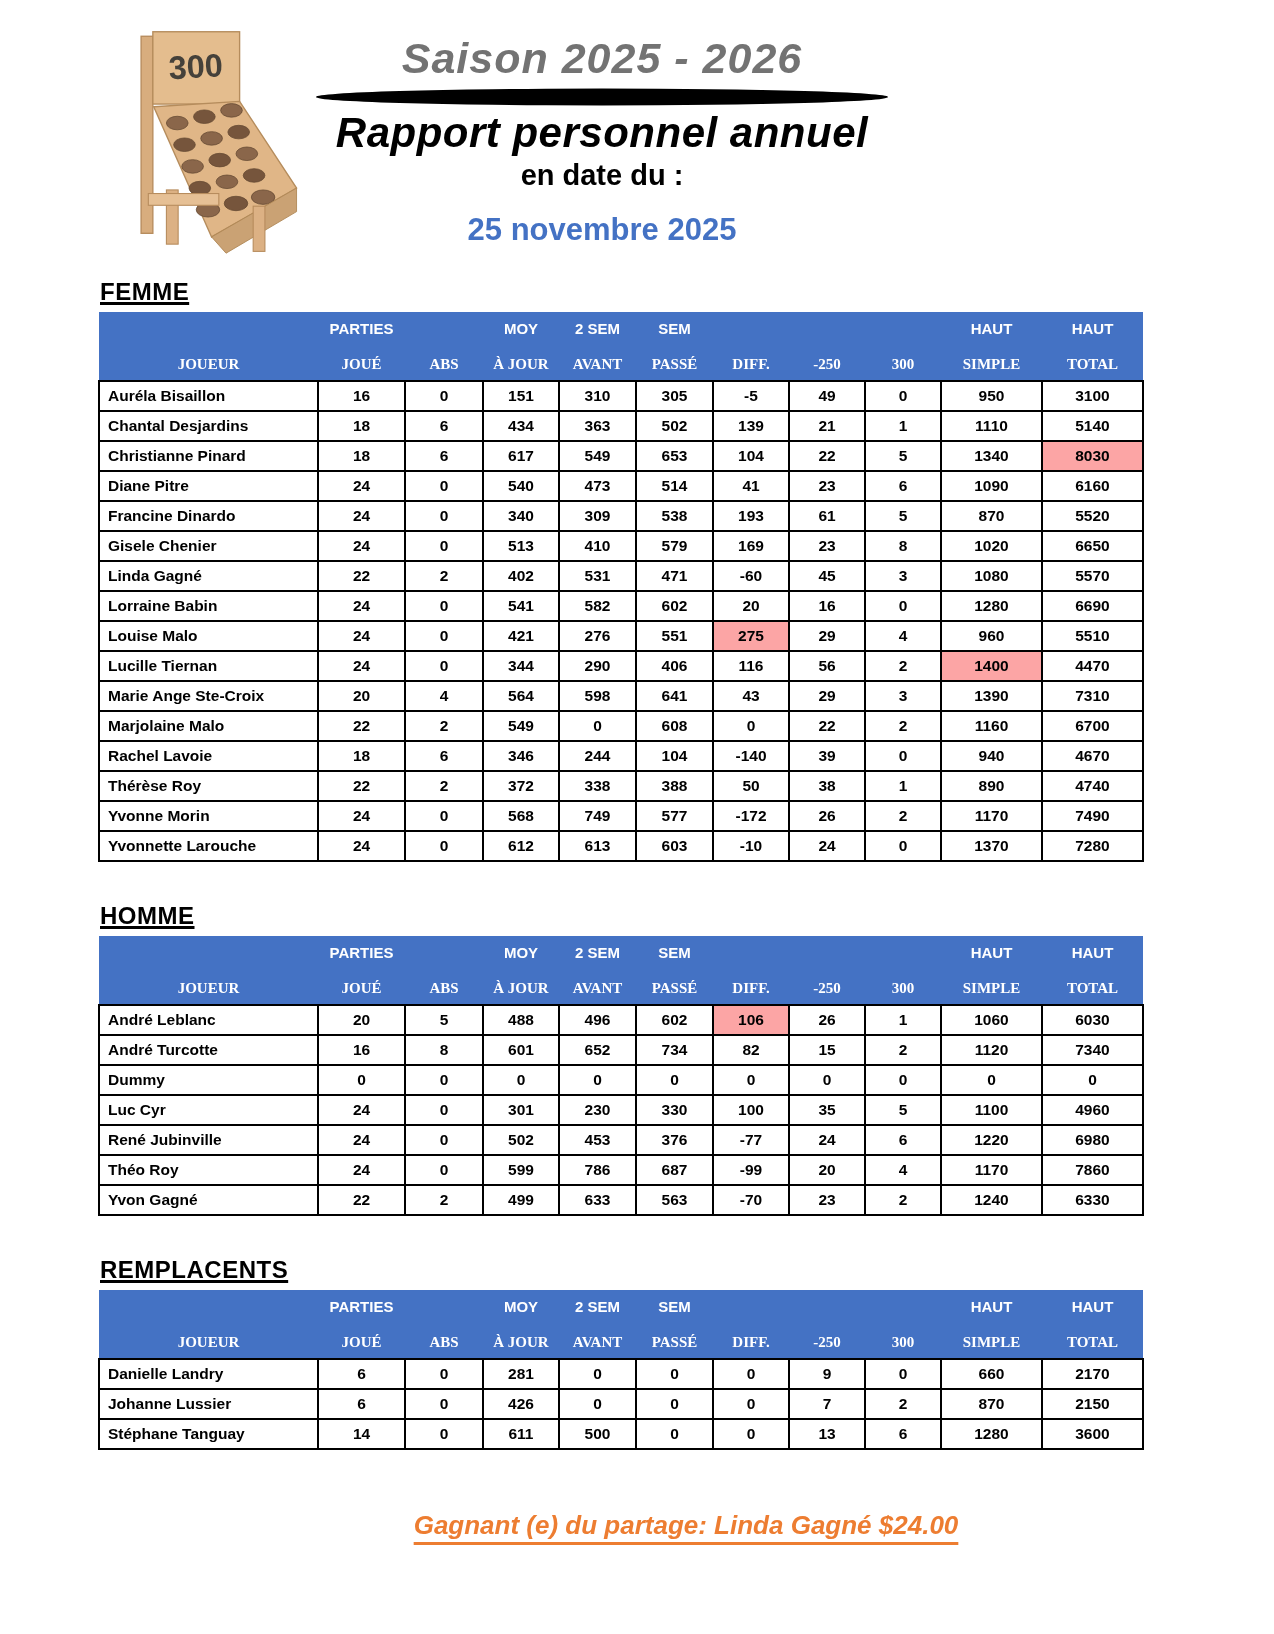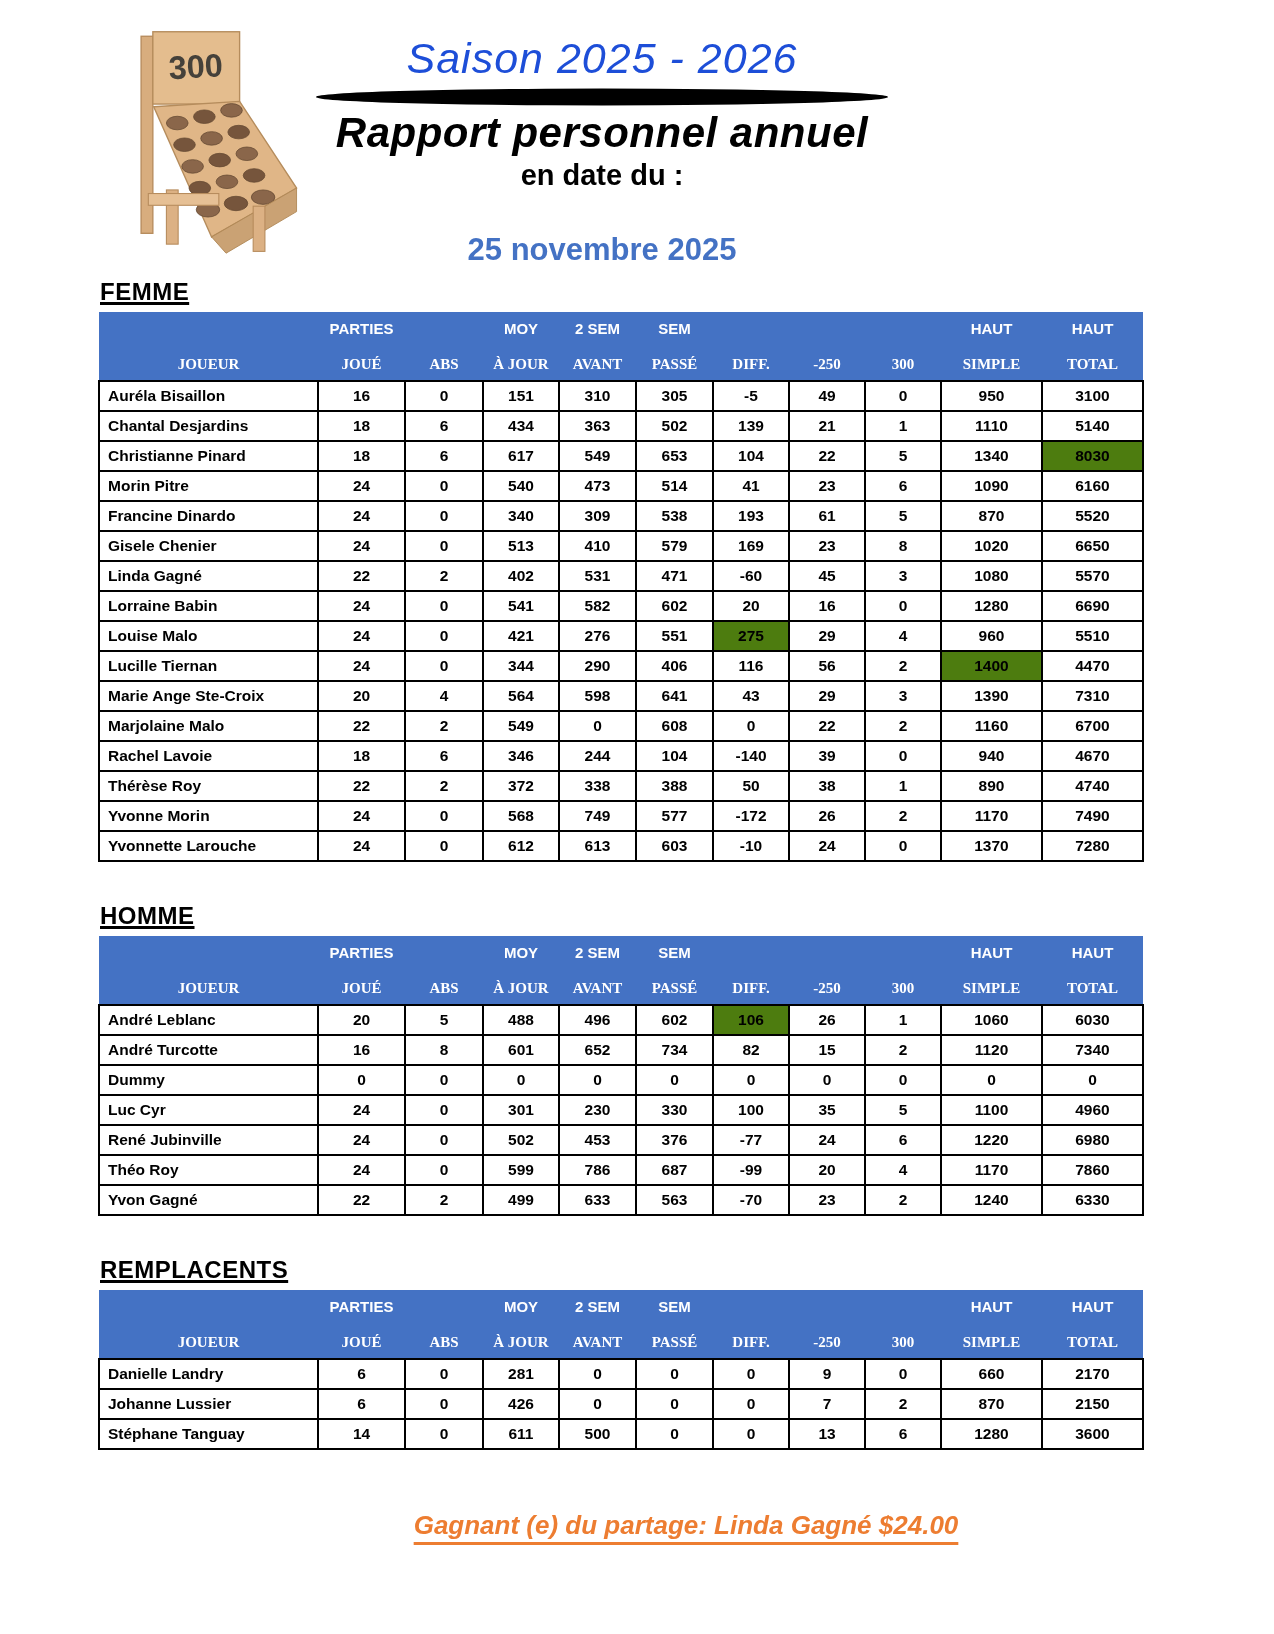--- a/index.html
+++ b/index.html
@@ -6,27 +6,27 @@
   body {
     width:1274px; height:1634px; background:#ffffff;
     font-family:"Liberation Sans", sans-serif; color:#000;
     position:relative; overflow:hidden;
   }
   
   .header { position:relative; height:278px; }
   .board  { position:absolute; left:110px; top:20px; }
   .titles { position:absolute; left:292px; top:34px; width:620px; text-align:center; }
   .season-title {
-    color:#1d4ed8; font-style:italic; font-weight:400;
+    color:#737373; font-style:italic; font-weight:700;
     font-size:43px; letter-spacing:1px;
   }
   .swoosh { display:block; margin:4px auto 0; }
   .report-title { font-size:42px; font-weight:bold; font-style:italic; margin-top:2px; letter-spacing:0.5px; }
   .date-label   { font-size:29px; font-weight:bold; margin-top:2px; }
-  .date-value   { font-size:31px; font-weight:bold; color:#4472c4; margin-top:40px; }
+  .date-value   { font-size:31px; font-weight:bold; color:#4472c4; margin-top:20px; }
   
   .main { padding-left:98px; }
   .section { margin-bottom:40px; }
   .section-title {
     font-size:24px; font-weight:bold; letter-spacing:0.5px;
     text-decoration:underline; text-decoration-thickness:2.5px;
     margin:0 0 6px 2px;
   }
   table { border-collapse:collapse; width:1044px; table-layout:fixed; }
   th {
@@ -36,21 +36,21 @@
     padding:7px 2px 6px;
   }
   th .l1 { min-height:19px; line-height:19px; }
   th .l2 { min-height:19px; line-height:19px; margin-top:17px;font-family:Liberation Serif, serif; }
   th.name-col { text-align:center; }
   td {
     border:2px solid #000; font-size:15.5px; font-weight:bold;
     text-align:center; height:26px; padding:1px 2px; background:#fff;
   }
   td.name { text-align:left; padding-left:8px; }
-  td.hl { background:#4d7c0f;margin-left:28px; }
+  td.hl { background:#fca5a5;margin-left:28px; }
   
   .footer {
     margin-top:60px; text-align:center;
     font-size:26px; font-weight:bold; font-style:italic;
     color:#ed7d31; text-decoration:underline; text-decoration-thickness:3px;
     text-underline-offset:8px;
   }
 </style>
 </head>
 <body>
@@ -202,21 +202,21 @@
               <td>617</td>
               <td>549</td>
               <td>653</td>
               <td>104</td>
               <td>22</td>
               <td>5</td>
               <td>1340</td>
               <td class="hl">8030</td>
             </tr>
             <tr>
-              <td class="name">Morin Pitre</td>
+              <td class="name">Diane Pitre</td>
               <td>24</td>
               <td>0</td>
               <td>540</td>
               <td>473</td>
               <td>514</td>
               <td>41</td>
               <td>23</td>
               <td>6</td>
               <td>1090</td>
               <td>6160</td>

